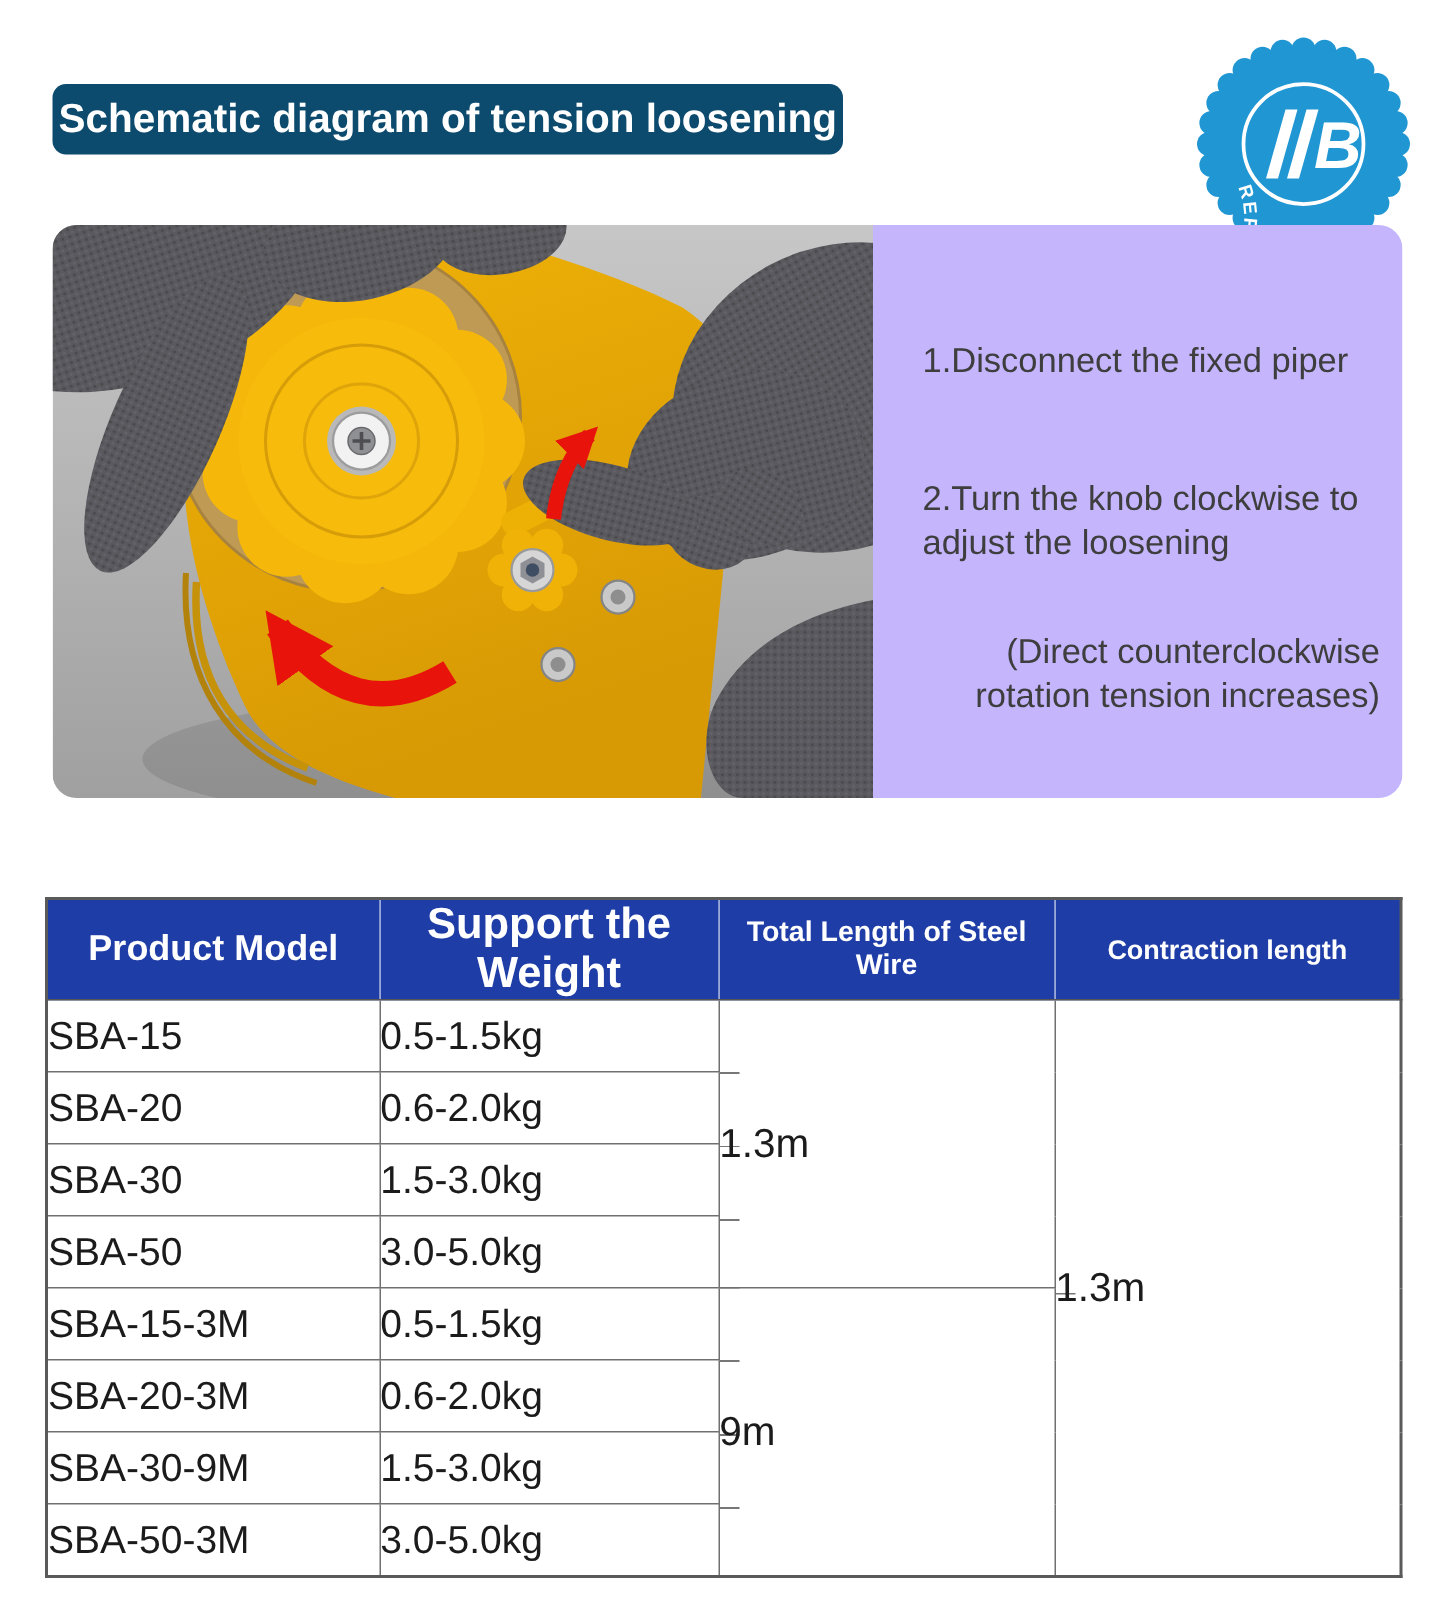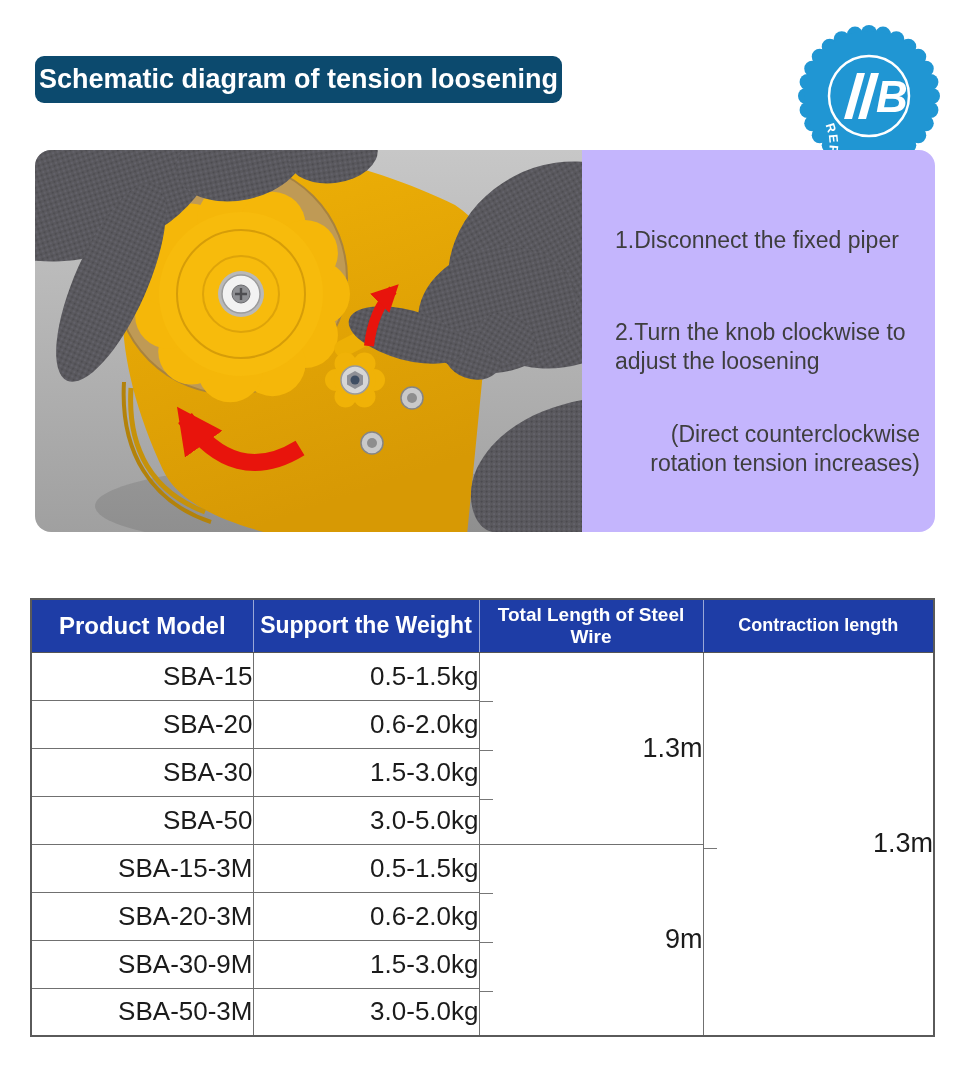--- a/index.html
+++ b/index.html
@@ -44,25 +44,25 @@
     border:2px solid #5a5a5a;
   }
   .spec-table th {
     background:#1e3da6; color:#ffffff; height:53px; text-align:center;
     vertical-align:middle; font-weight:bold;
     border-right:1px solid rgba(255,255,255,0.55);
     border-bottom:1px solid #555555;
   }
   .spec-table th:last-child { border-right:none; }
   .spec-table th.h-model  { font-size:24px; }
-  .spec-table th.h-weight { font-size:23px; }
+  .spec-table th.h-weight { font-size:29px; }
   .spec-table th.h-wire   { font-size:19px; }
   .spec-table th.h-contr  { font-size:18px; }
   .spec-table td {
-    border:1px solid #707070; height:48px; text-align:right; vertical-align:middle;
+    border:1px solid #707070; height:48px; text-align:left; vertical-align:middle;
     color:#1b1b1b; font-size:26px; background:#ffffff;
   }
   .spec-table td.merged { font-size:27px; }
   .spec-table td.wire-m {
     background-image:repeating-linear-gradient(to bottom,
       transparent 0, transparent 48px, #777777 48px, #777777 49px);
     background-size:13px 100%; background-repeat:no-repeat; background-position:0 0;
   }
   .spec-table td.contr-m {
     background-image:linear-gradient(#777777,#777777);

